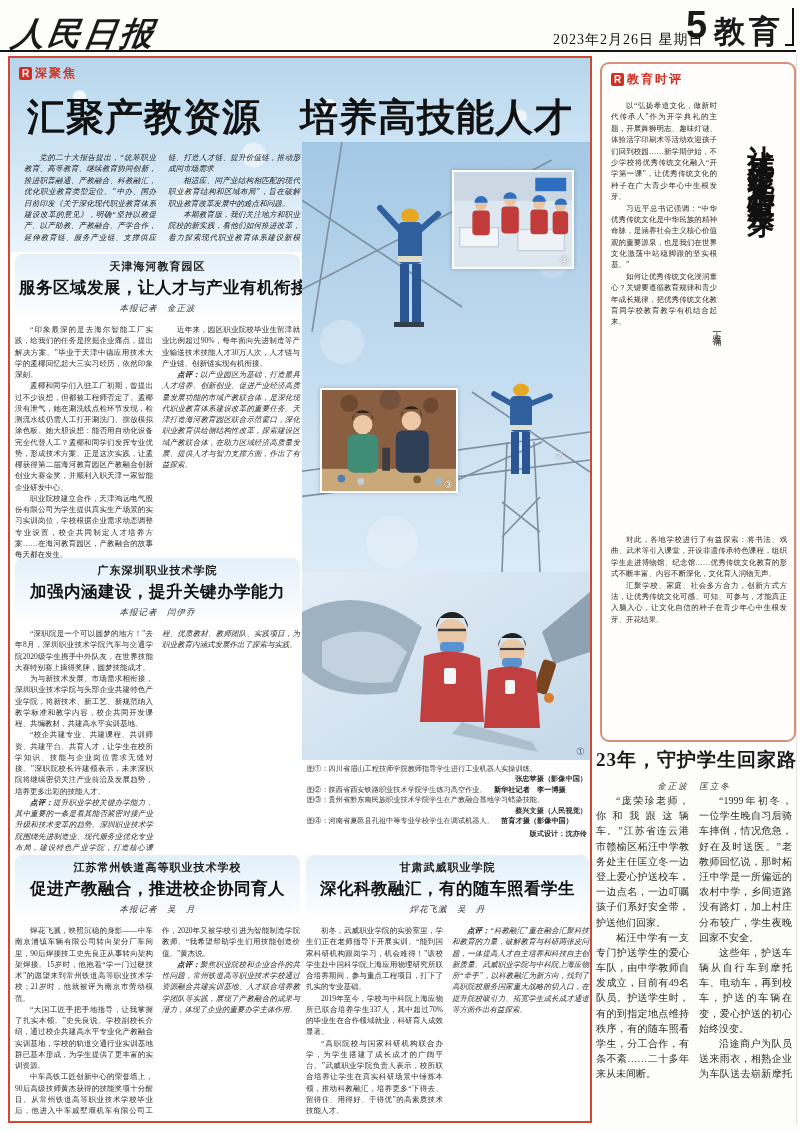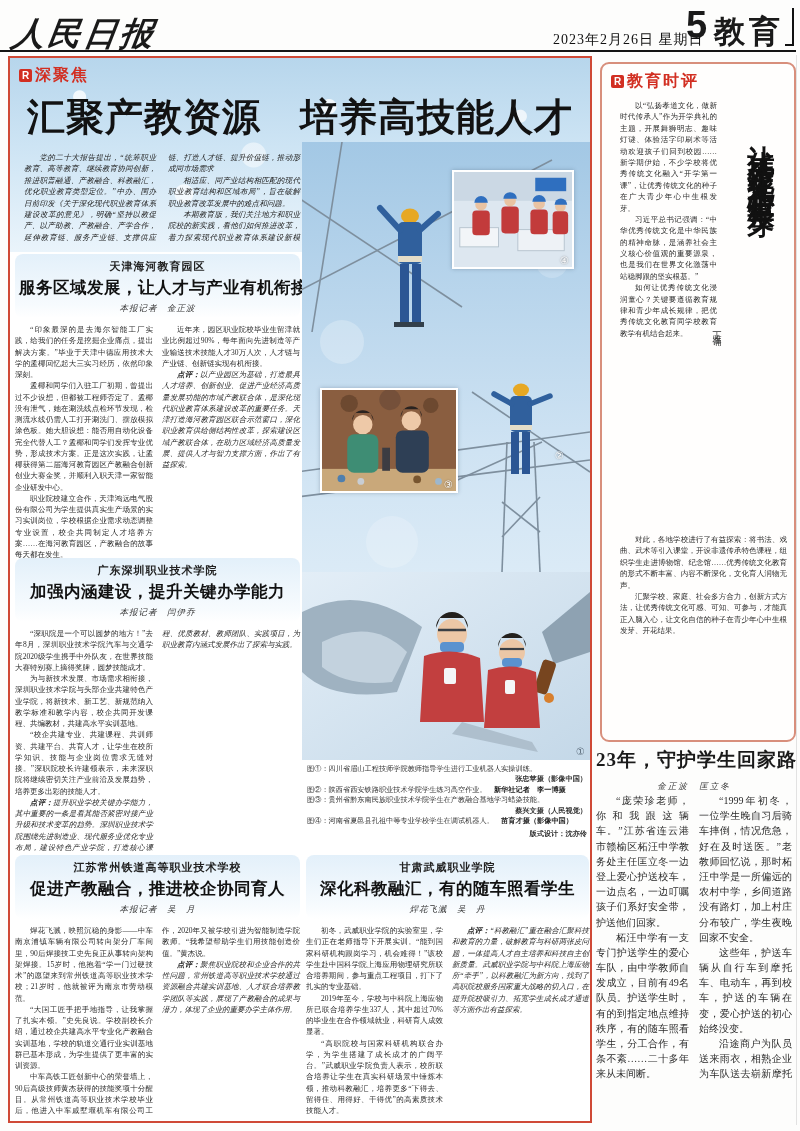--- a/index.html
+++ b/index.html
@@ -25,21 +25,21 @@
       radial-gradient(circle at 12% 20%, rgba(255,255,255,.8) 0 6px, rgba(255,255,255,0) 7px),
       radial-gradient(circle at 30% 70%, rgba(255,255,255,.7) 0 9px, rgba(255,255,255,0) 10px),
       radial-gradient(circle at 55% 25%, rgba(255,255,255,.8) 0 7px, rgba(255,255,255,0) 8px),
       radial-gradient(circle at 72% 60%, rgba(255,255,255,.6) 0 10px, rgba(255,255,255,0) 11px),
       radial-gradient(circle at 88% 30%, rgba(255,255,255,.7) 0 6px, rgba(255,255,255,0) 7px),
       radial-gradient(circle at 42% 50%, rgba(255,255,255,.5) 0 12px, rgba(255,255,255,0) 13px),
       linear-gradient(180deg,#b7d6ec 0%,#cde4f4 45%,#eaf4fb 100%); }
   .sec-label { position:absolute; left:9px; top:7px; display:flex; align-items:center; gap:3px; }
   .logo-sq { width:13px; height:13px; background:#d22f22; color:#fff; border-radius:2px;
     font-family:"Liberation Sans",sans-serif; font-weight:bold; font-size:10px; line-height:13px; text-align:center; }
-  .sec-label-text { font-family:"Liberation Sans",sans-serif; font-weight:bold; font-size:16px; color:#d22f22; letter-spacing:2px; }
+  .sec-label-text { font-family:"Liberation Sans",sans-serif; font-weight:bold; font-size:12px; color:#d22f22; letter-spacing:2px; }
   .feature-headline { position:absolute; left:0; top:34px; width:100%; text-align:center;
     font-family:"Liberation Sans",sans-serif; font-weight:bold; font-size:38px; color:#121212; letter-spacing:1px; white-space:nowrap; }
   .editor-note { position:absolute; left:14px; top:94px; width:276px; height:94px;
     column-count:2; column-gap:12px; font-style:italic; font-size:7.6px; line-height:1.5;
     text-align:justify; color:#222; }
   .editor-note p { text-indent:2em; }
   .editor-signoff { text-align:right; font-weight:bold; padding-right:8px; text-indent:0 !important; margin-top:2px; }
 
   
   .article { position:absolute; }
@@ -72,21 +72,21 @@
   .cap-row { text-align:justify; }
   .cap-credit { font-weight:bold; color:#222; }
   .cap-credit-line { text-align:right; font-weight:bold; }
   .design-credit { text-align:right; font-weight:bold; margin-top:2px; }
 
   
   .commentary { position:absolute; left:600px; top:62px; width:196px; height:680px;
     border:2px solid #d88f7c; border-radius:9px; background:#fffefd; padding:8px 9px; }
   .cmt-body { position:relative; width:100%; height:100%; }
   .cmt-text { font-size:7.5px; line-height:1.52; text-align:justify; color:#2b2b2b; }
-  .cmt-text p { text-indent:2em;margin-left:9px; }
+  .cmt-text p { text-indent:2em; }
   .cmt-col-left { position:absolute; left:0; top:28px; width:106px; height:428px; overflow:hidden; }
   .cmt-lower { position:absolute; left:0; top:462px; width:176px; height:178px; overflow:hidden; }
   .cmt-title-vert { position:absolute; right:6px; top:52px; height:560px;
     writing-mode:vertical-rl; font-family:"Liberation Serif",serif; font-weight:bold;
     font-size:27px; letter-spacing:5px; color:#111; }
   .cmt-author { position:absolute; right:62px; top:252px; writing-mode:vertical-rl;
     font-size:9px; letter-spacing:3px; color:#333; }
 
   
   .bottom-article { position:absolute; left:596px; top:747px; width:196px; height:378px; }

